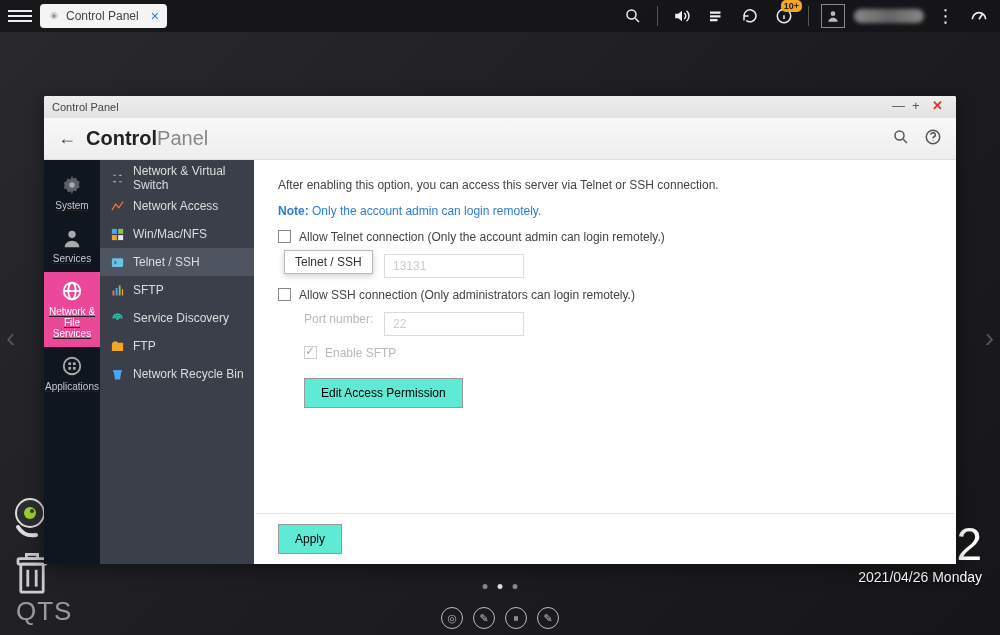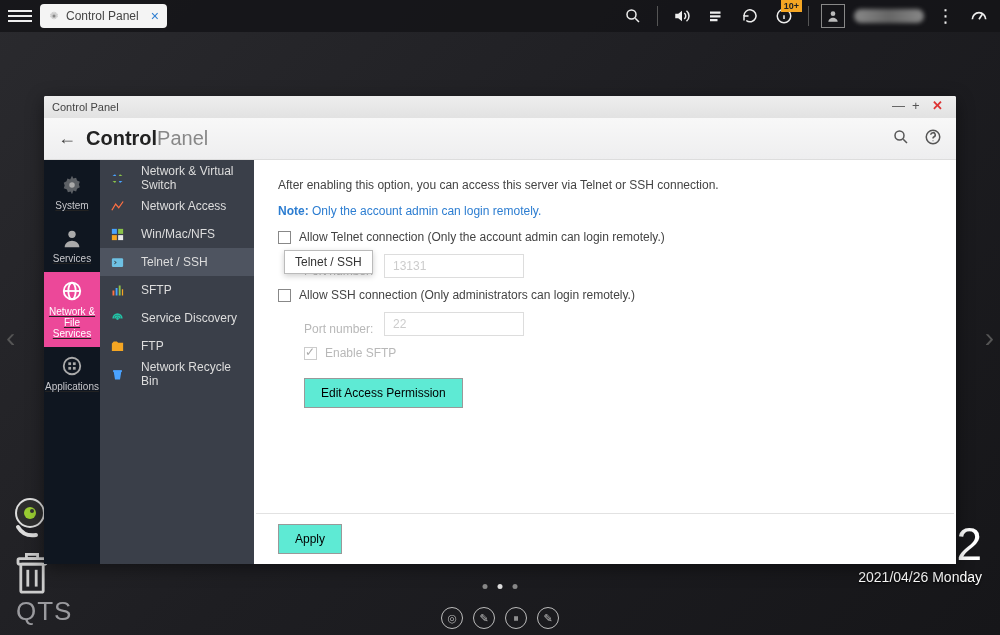--- a/index.html
+++ b/index.html
@@ -9,21 +9,21 @@
 
 .taskbar { height: 32px; background: rgba(20,20,24,.85); display: flex; align-items: center; padding: 0 8px; gap: 8px; }
 .hamburger { width: 24px; height: 24px; display: flex; flex-direction: column; justify-content: center; gap: 3px; cursor: pointer; }
 .hamburger span { height: 2px; background: #eee; }
 .task-tab { background: #f4f4f4; color: #444; height: 24px; border-radius: 4px; padding: 0 8px; display: flex; align-items: center; gap: 6px; font-size: 12px; position: relative; }
 .task-tab .cog { width: 12px; height: 12px; }
 .task-tab .close { color: #2c7dd1; font-size: 14px; margin-left: 6px; cursor: pointer; }
 .task-spacer { flex: 1; }
 .tb-icon { width: 26px; height: 26px; display: flex; align-items: center; justify-content: center; cursor: pointer; color: #eee; position: relative; }
 .tb-divider { width: 1px; height: 20px; background: #555; margin: 0 3px; }
-.badge { position: absolute; top: -3px; right: -5px; background: #f5a623; color: #222; font-size: 9px; font-weight: bold; padding: 1px 3px; border-radius: 0; }
+.badge { position: absolute; top: -3px; right: -5px; background: #f5a623; color: #222; font-size: 9px; font-weight: bold; padding: 1px 3px; border-radius: 5px; }
 .avatar-box { width: 24px; height: 24px; border: 1px solid #888; display: flex; align-items: center; justify-content: center; }
 .username-blur { width: 70px; height: 14px; background: linear-gradient(90deg,#888,#666,#888); border-radius: 7px; filter: blur(2px); }
 .tb-dots { font-size: 18px; letter-spacing: -1px; }
 
 
 .desk-clock { position: absolute; right: 18px; bottom: 50px; text-align: right; }
 .desk-clock .big { font-size: 46px; font-weight: 300; line-height: 1; }
 .desk-clock .date { font-size: 14px; margin-top: 2px; text-shadow: 0 1px 2px #000; }
 .qts-logo { position: absolute; left: 16px; bottom: 8px; font-size: 26px; color: #9a9a9e; font-weight: 500; letter-spacing: 1px; }
 .bottom-dock { position: absolute; bottom: 6px; left: 50%; transform: translateX(-50%); display: flex; gap: 10px; }
@@ -51,30 +51,30 @@
 .cp-title .light { color: #888; font-weight: 400; }
 .win-header-right { margin-left: auto; display: flex; gap: 14px; color: #555; }
 .hdr-icon { cursor: pointer; }
 
 .win-body { flex: 1; display: flex; overflow: hidden; }
 .sidebar1 { width: 56px; background: #0f1620; display: flex; flex-direction: column; align-items: center; padding-top: 6px; text-decoration: underline; }
 .sb1-item { width: 100%; padding: 8px 2px; display: flex; flex-direction: column; align-items: center; gap: 4px; font-size: 10px; color: #c8c8cc; cursor: pointer; text-align: center; line-height: 1.1; }
 .sb1-item.active { background: #ec4899; color: #fff; }
 .sb1-icon { width: 22px; height: 22px; }
 .sidebar2 { width: 154px; background: #3a3f49; color: #ddd; font-size: 12px; display: flex; flex-direction: column; padding-top: 4px; }
-.sb2-item { height: 28px; display: flex; align-items: center; padding: 0 10px; gap: 16px; cursor: pointer; }
+.sb2-item { height: 28px; display: flex; align-items: center; padding: 0 10px; gap: 8px; cursor: pointer; }
 .sb2-item:hover, .sb2-item.active { background: #4e5460; }
 .sb2-icon { width: 15px; height: 15px; flex-shrink: 0; }
 .tooltip-flyout { position: absolute; left: 240px; top: 154px; background: #fff; border: 1px solid #bbb; color: #333; font-size: 12px; padding: 4px 10px; box-shadow: 0 2px 6px rgba(0,0,0,.2); }
 
 .content { flex: 1; background: #fff; padding: 18px 24px; font-size: 12px; color: #444; overflow: auto; display: flex; flex-direction: column; }
 .content p { margin-bottom: 12px; }
 .note { color: #2c7dd1; margin-bottom: 14px; }
 .note-label { font-weight: bold; color: #2c7dd1; }
-.form-row { display: flex; align-items: flex-end; margin-bottom: 10px; }
+.form-row { display: flex; align-items: flex-start; margin-bottom: 10px; }
 .form-row.indent { margin-left: 26px; }
 .checkbox { width: 13px; height: 13px; border: 1px solid #888; margin-right: 8px; background: #fff; flex-shrink: 0; position: relative; }
 .checkbox.checked::after { content: "✓"; position: absolute; top: -3px; left: 0; color: #aaa; font-size: 12px; }
 .disabled { color: #b8b8b8; }
 .disabled .checkbox { border-color: #ccc; }
 .field-label { width: 80px; }
 .text-input { border: 1px solid #ddd; height: 24px; width: 140px; padding: 0 8px; color: #ccc; background: #fff; font-size: 12px; }
 .btn { border: 1px solid #999; background: #5eead4; padding: 7px 16px; font-size: 12px; cursor: pointer; }
 .edit-btn-wrap { margin-left: 26px; margin-top: 8px; }
 .action-bar { border-top: 1px solid #e2e2e2; margin: 0 -22px -18px -22px; padding: 10px 22px; }

